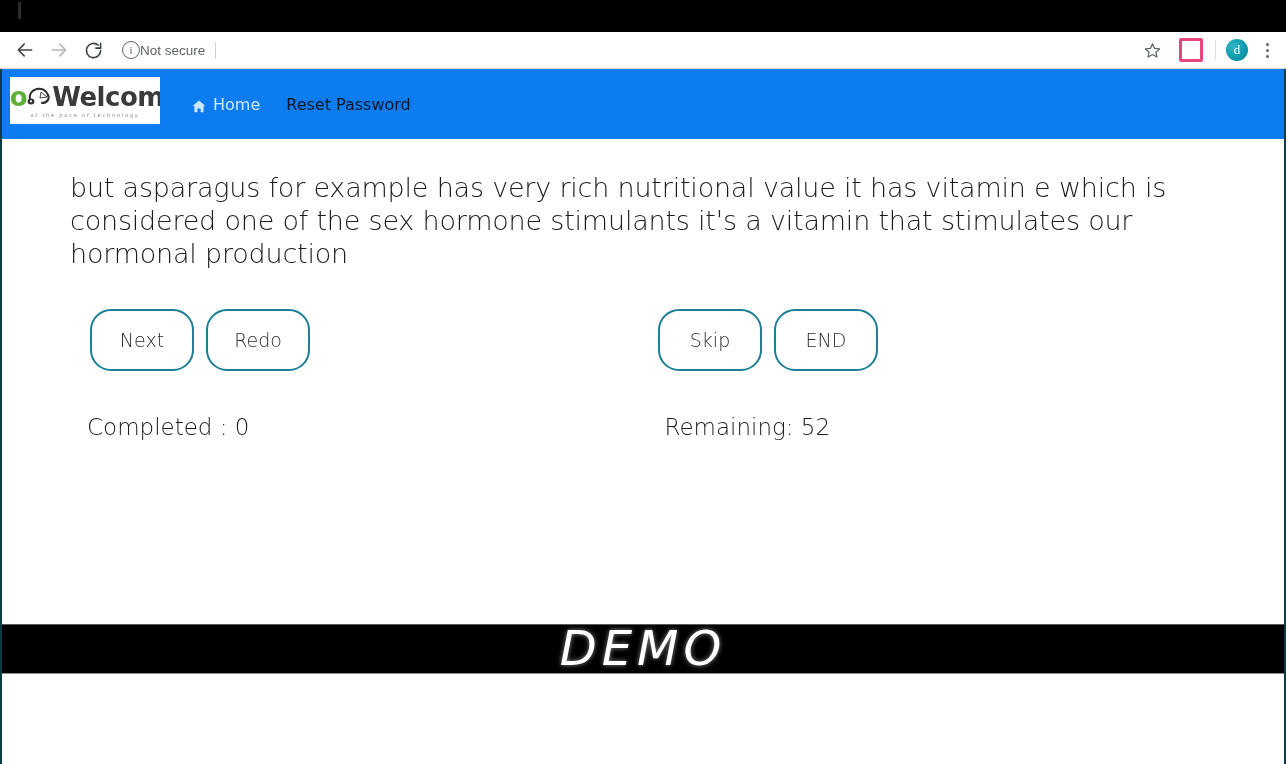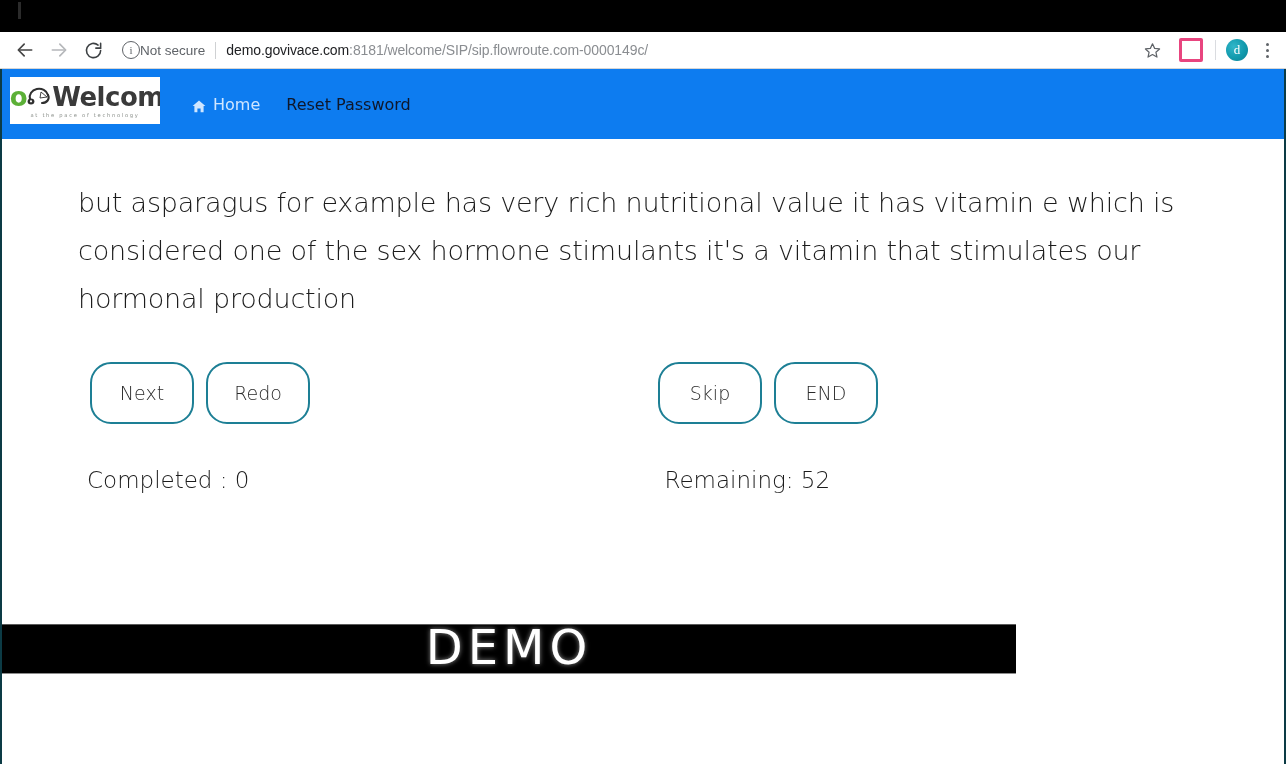--- a/index.html
+++ b/index.html
@@ -222,24 +222,24 @@
     font-size: 16.5px;
     white-space: nowrap;
     font-family: "DejaVu Sans", sans-serif;
   }
   .gear { width: 27px; height: 27px; display:block; }
 
   
   .content { padding: 0; position: relative; }
 
   .transcript {
-    margin: 8px;
+    margin: 0;
     padding: 32px 70px 0 68px;
     font-size: 27px;
-    line-height: 48px;
+    line-height: 33px;
     color: #1c1c1c;
     font-family: "DejaVu Sans", sans-serif;
     font-weight: 300;
     letter-spacing: -0.2px;
     max-width: 1160px;
   }
 
   .btn-row {
     display: flex;
     align-items: center;
@@ -277,29 +277,30 @@
     font-family: "DejaVu Sans", sans-serif;
     font-weight: 300;
   }
   .status-gap { width: 415px; flex: none; }
 
   
   .demo-bar {
     position: absolute;
     left: 0;
     top: 555px;
-    width: 1014px;
+    width: 1282px;
     height: 50px;
     background: #000000;
     display: flex;
-    align-items: flex-start;
+    align-items: center;
     justify-content: center;
     border-top: 1px solid #5a5a5a;
     border-bottom: 1px solid #8c8c8c;
     box-sizing: border-box;
+    font-style: italic;
   }
   .demo-text {
     color: #ffffff;
     font-size: 48px;
     letter-spacing: 5px;
     font-family: "DejaVu Sans", sans-serif;
     font-weight: 400;
     line-height: 1;
     text-shadow: 0 0 5px rgba(255,255,255,0.55);
     margin-top: -2px;
@@ -331,21 +332,20 @@
       <svg width="19" height="19" viewBox="0 0 24 24" fill="none" stroke="currentColor" stroke-width="2" stroke-linecap="round">
           <path d="M21 12a9 9 0 1 1-3.2-6.9"></path>
           <polyline points="21,3 21,9 15,9" fill="none"></polyline>
         </svg>
     </div>
 
     <div class="omnibox">
       <span class="info-circle">i</span>
       <span class="not-secure">Not secure</span>
       <span class="vsep"></span>
-      <span class="url"><span class="host">demo.govivace.com</span><span class="path">:8181/welcome/SIP/sip.flowroute.com-0000149c/</span></span>
     </div>
 
     <div class="tb-right">
       <div class="star-icon">
         <svg width="17" height="17" viewBox="0 0 24 24" fill="none" stroke="currentColor" stroke-width="1.7" stroke-linejoin="round">
             <polygon points="12,2.5 15,9 22,9.8 16.8,14.4 18.3,21.3 12,17.7 5.7,21.3 7.2,14.4 2,9.8 9,9"></polygon>
           </svg>
       </div>
       <div class="ext-icon"></div>
       <div class="tb-divider"></div>

